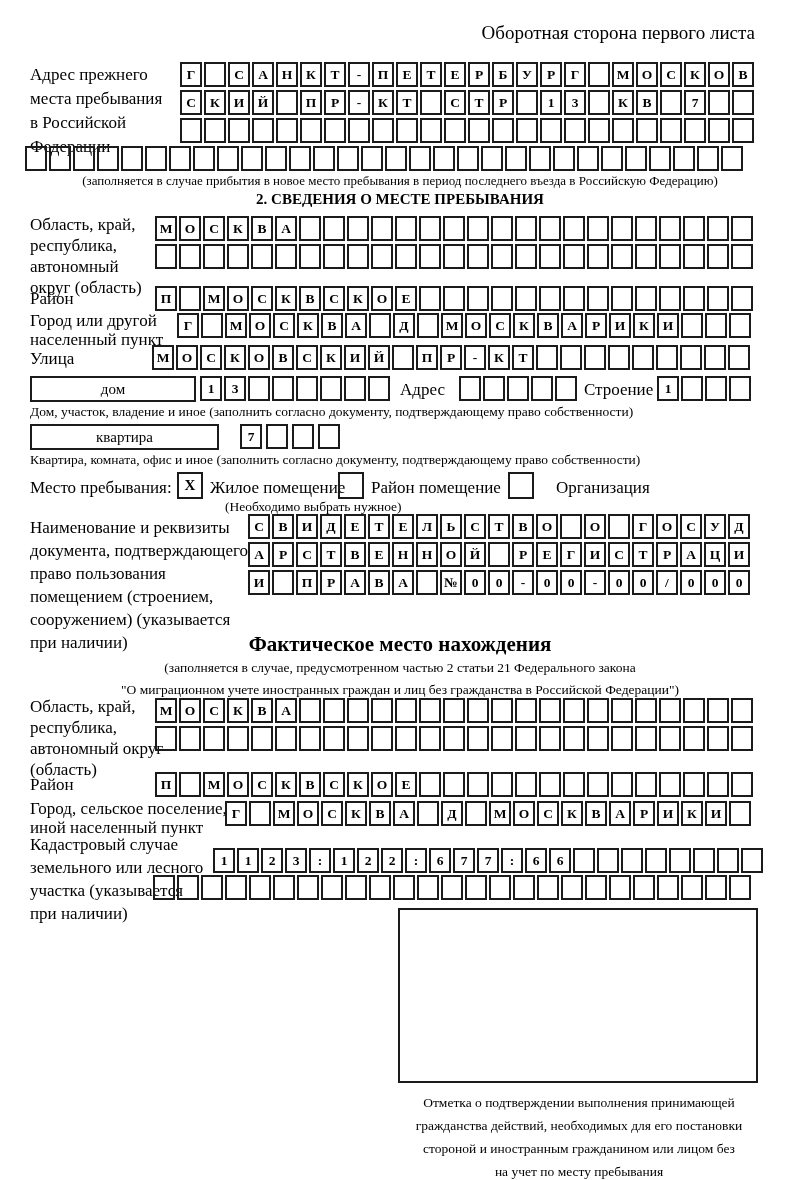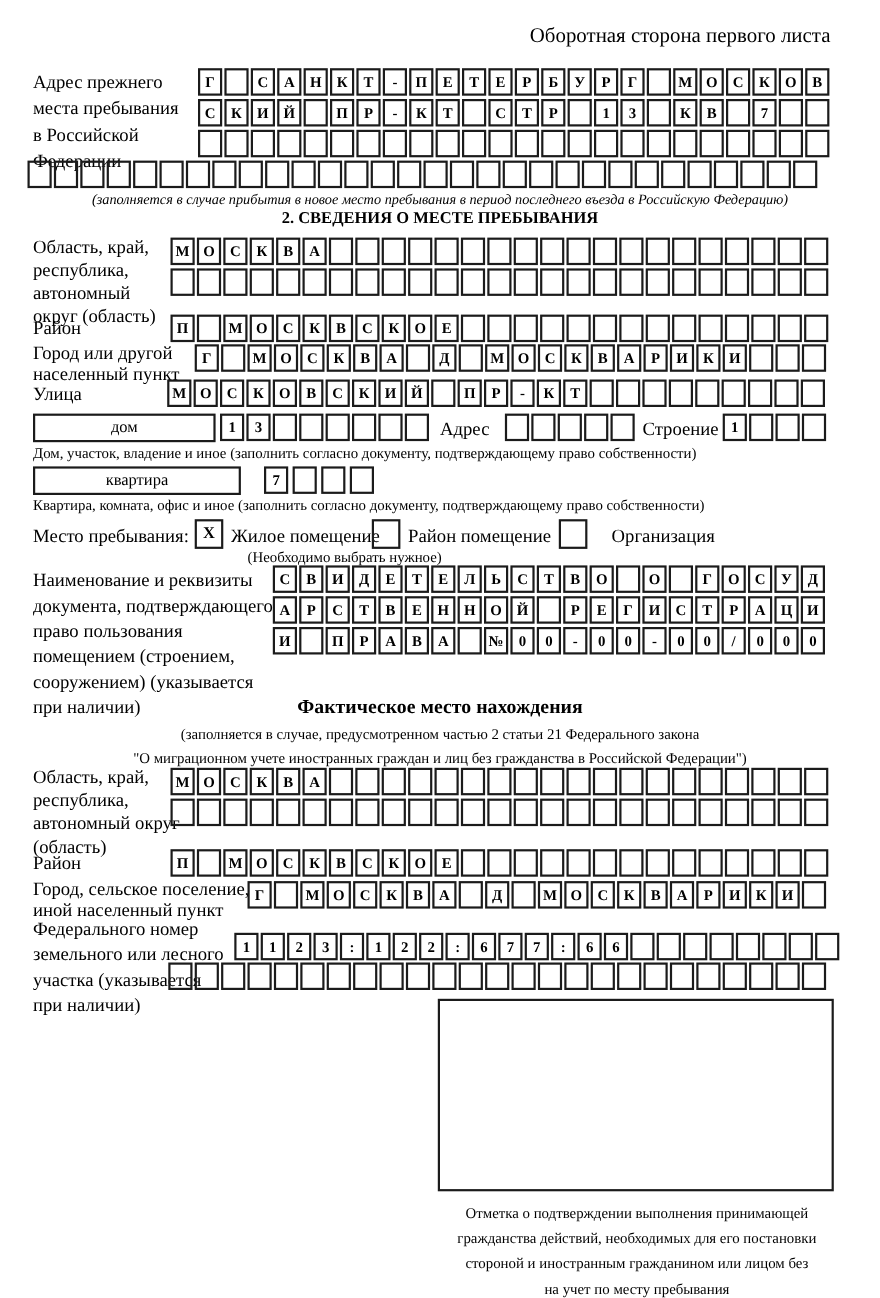--- a/index.html
+++ b/index.html
@@ -143,21 +143,21 @@
       <span class="cl"></span>
       <span class="cl"></span>
       <span class="cl"></span>
       <span class="cl"></span>
       <span class="cl"></span>
       <span class="cl"></span>
       <span class="cl"></span>
       <span class="cl"></span>
       <span class="cl"></span>
     </div>
-  <div class="abs cap center" style="top:173px;font-style:italic;">(заполняется в случае прибытия в новое место пребывания в период последнего въезда в Российскую Федерацию)</div>
+  <div class="abs cap center" style="top:173px;">(заполняется в случае прибытия в новое место пребывания в период последнего въезда в Российскую Федерацию)</div>
 
   <div class="abs center bold" style="top:191px;font-size:15px;">2. СВЕДЕНИЯ О МЕСТЕ ПРЕБЫВАНИЯ</div>
 
   <div class="abs lbl lh21" style="left:30px;top:214px;">
       <div>Область, край,</div>
       <div>республика,</div>
       <div>автономный</div>
       <div>округ (область)</div>
     </div>
   <div class="cellrow" style="left:155px;top:216px;">
@@ -421,21 +421,21 @@
       <span class="cl">0</span>
       <span class="cl">-</span>
       <span class="cl">0</span>
       <span class="cl">0</span>
       <span class="cl">/</span>
       <span class="cl">0</span>
       <span class="cl">0</span>
       <span class="cl">0</span>
     </div>
 
-  <div class="abs center bold" style="top:632px;font-size:18px;text-align:center;">Фактическое место нахождения</div>
+  <div class="abs center bold" style="top:632px;font-size:21px;text-align:center;">Фактическое место нахождения</div>
   <div class="abs center cap2 lh22" style="top:657px;">
       <div>(заполняется в случае, предусмотренном частью 2 статьи 21 Федерального закона</div>
       <div>"О миграционном учете иностранных граждан и лиц без гражданства в Российской Федерации")</div>
     </div>
 
   <div class="abs lbl lh21" style="left:30px;top:696px;">
       <div>Область, край,</div>
       <div>республика,</div>
       <div>автономный округ</div>
       <div>(область)</div>
@@ -547,21 +547,21 @@
       <span class="cl">В</span>
       <span class="cl">А</span>
       <span class="cl">Р</span>
       <span class="cl">И</span>
       <span class="cl">К</span>
       <span class="cl">И</span>
       <span class="cl"></span>
     </div>
 
   <div class="abs lbl lh23" style="left:30px;top:833px;">
-      <div>Федерального номер</div>
+      <div>Кадастровый случае</div>
       <div>земельного или лесного</div>
       <div>участка (указывается</div>
       <div>при наличии)</div>
     </div>
   <div class="cellrow" style="left:213px;top:848px;">
       <span class="cl">1</span>
       <span class="cl">1</span>
       <span class="cl">2</span>
       <span class="cl">3</span>
       <span class="cl">:</span>

